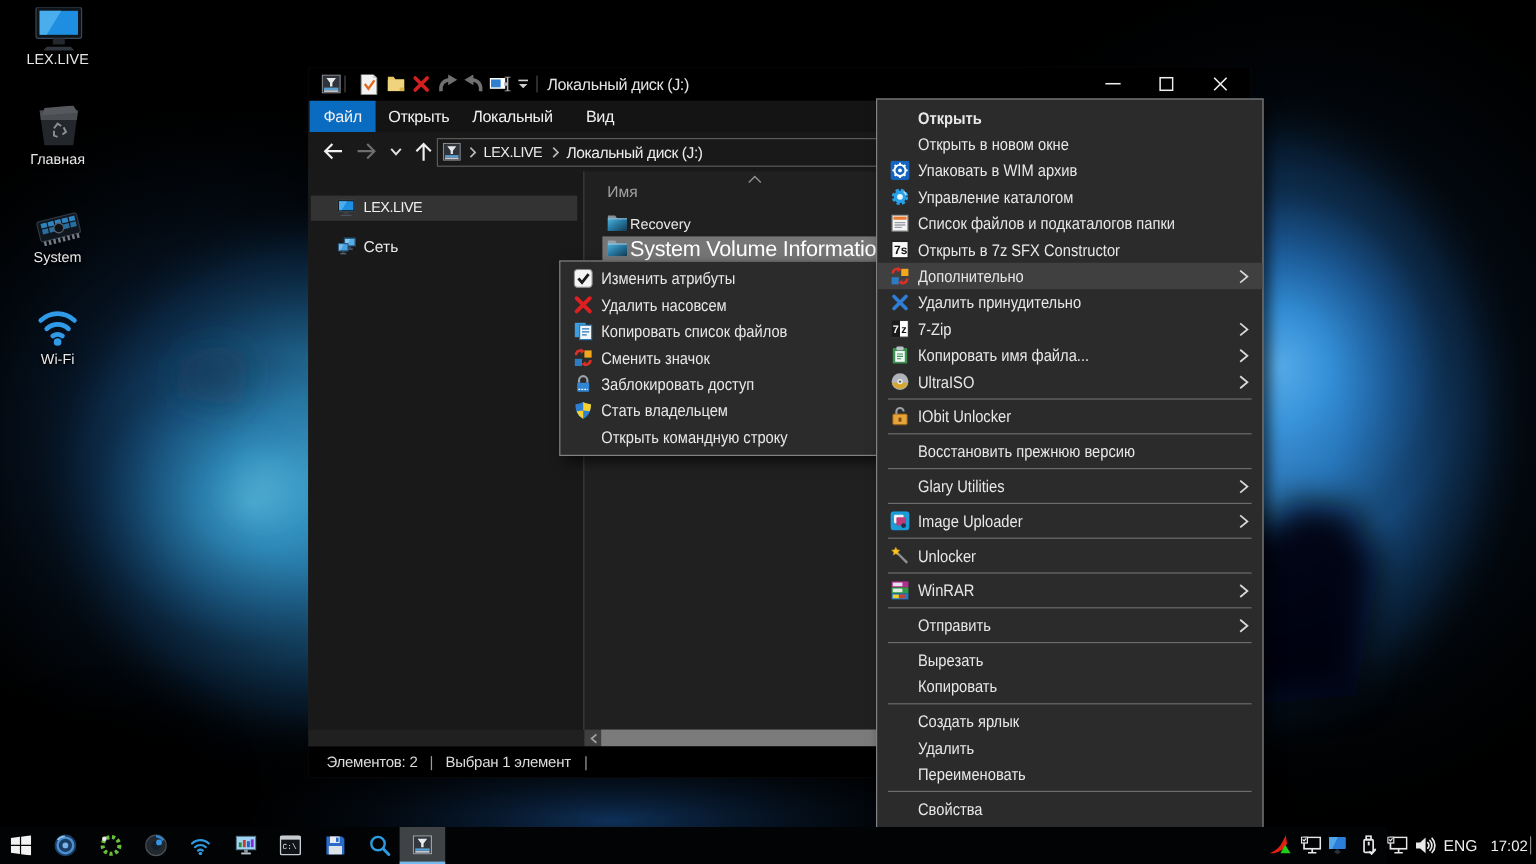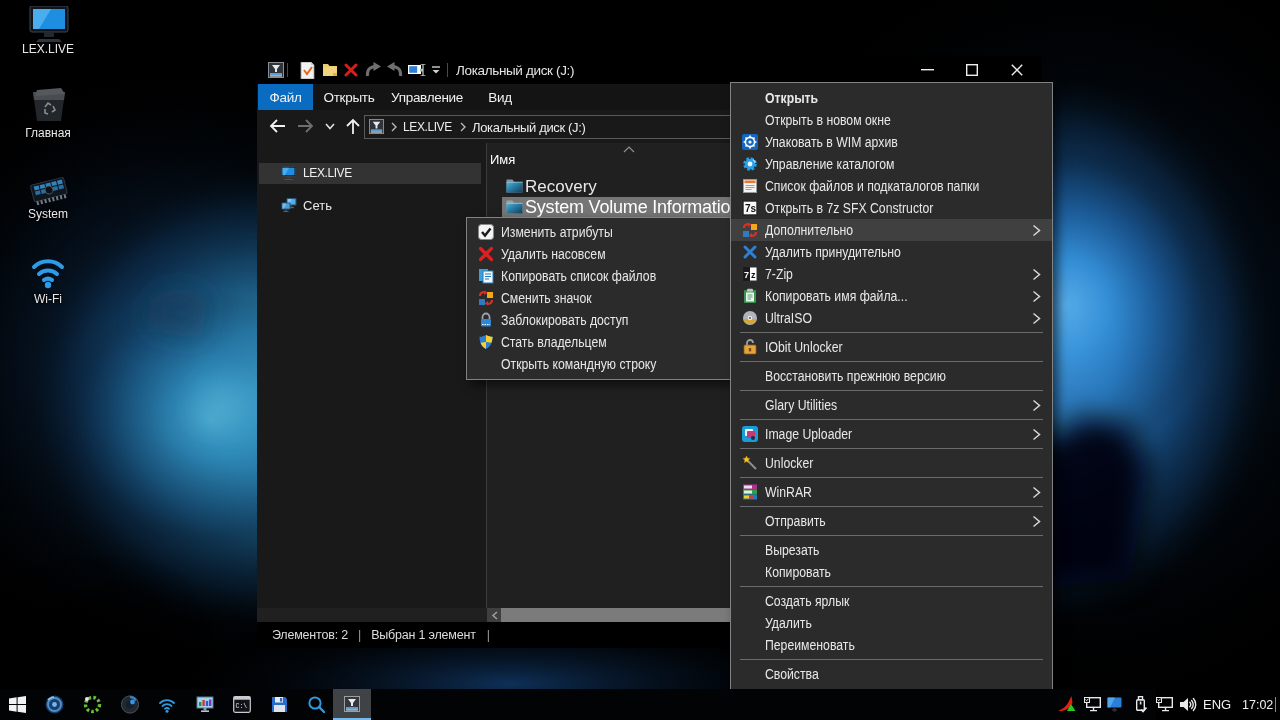--- a/index.html
+++ b/index.html
@@ -183,21 +183,21 @@
     <svg class="abs" style="left:709px;top:8px" width="12" height="12" viewBox="0 0 12 12">
         <rect x="0.7" y="0.7" width="10.6" height="10.6" fill="none" stroke="#eee" stroke-width="1.4"></rect>
       </svg>
     <svg class="abs" style="left:754px;top:8px" width="12" height="12" viewBox="0 0 12 12">
         <path d="M0.8 0.8 L11.2 11.2 M11.2 0.8 L0.8 11.2" stroke="#eee" stroke-width="1.4"></path>
       </svg>
   </div>
   <div id="tabbar">
     <div class="tab" style="left:1px;width:55px;background:#0a6cc0">Файл</div>
     <div class="tab" style="left:66px;width:52px">Открыть</div>
-    <div class="tab" style="left:134px;width:72px">Управление</div>
+    <div class="tab" style="left:134px;width:72px">Локальный</div>
     <div class="tab" style="left:222px;width:42px">Вид</div>
   </div>
   <div id="navbar">
     <svg class="abs" style="left:12px;top:8px" width="17" height="16" viewBox="0 0 17 16">
         <path d="M16 8 H2 M8 2 L2 8 L8 14" fill="none" stroke="#f0f0f0" stroke-width="1.8"></path>
       </svg>
     <svg class="abs" style="left:40px;top:8px" width="17" height="16" viewBox="0 0 17 16">
         <path d="M1 8 H15 M9 2 L15 8 L9 14" fill="none" stroke="#6e6e6e" stroke-width="1.8"></path>
       </svg>
     <svg class="abs" style="left:68px;top:13px" width="10" height="7" viewBox="0 0 10 7">
@@ -243,37 +243,37 @@
       <rect x="0.5" y="5.5" width="9" height="7" rx="0.8" fill="#2a5a82"></rect>
       <rect x="1.5" y="6.5" width="7" height="5" fill="#4aa0dc"></rect>
       <path d="M1.5 6.5 L5.4 6.5 L2.8 11.5 L1.5 11.5 Z" fill="#7cc4ec" opacity="0.85"></path>
       <rect x="4" y="12.5" width="2" height="1.3" fill="#3a444e"></rect>
       <rect x="2.5" y="13.8" width="5" height="1.2" fill="#55606a"></rect>
     </svg>
     <div class="abs" style="left:46px;top:52px;height:21px;line-height:21px;color:#e8e8e8;font-size:13px">Сеть</div>
 
     <div class="abs" style="left:229px;top:0;width:1px;height:465px;background:#3c3c3c"></div>
 
-    <div class="abs" style="left:233px;top:7px;height:20px;line-height:20px;color:#ffffff;font-size:13px">Имя</div>
+    <div class="abs" style="left:249px;top:7px;height:20px;line-height:20px;color:#a3a3a3;font-size:13px">Имя</div>
     <svg class="abs" style="left:366px;top:3px" width="12" height="7" viewBox="0 0 12 7">
         <path d="M1 6 L6 1 L11 6" fill="none" stroke="#909090" stroke-width="1.2"></path>
       </svg>
     <svg class="abs" style="left:249px;top:36px" width="17" height="14" viewBox="0 0 17 14">
       <defs>
           <linearGradient id="fg1" x1="0" y1="0" x2="1" y2="1">
         <stop offset="0%" stop-color="#51b4da"></stop>
             <stop offset="45%" stop-color="#2a7da6"></stop>
             <stop offset="100%" stop-color="#143c54"></stop>
       </linearGradient>
         </defs>
       <path d="M0.5 0.5 h6 l1.6 2.2 h8.4 v10.8 h-16 z" fill="#88929a"></path>
       <rect x="0.5" y="2.9" width="16" height="10.6" fill="url(#fg1)"></rect>
       <path d="M0.5 2.9 h16 v1 h-16 z" fill="#bcd4e0" opacity="0.5"></path>
     </svg>
-    <div class="abs" style="left:268px;top:34px;height:20px;line-height:20px;color:#e8e8e8;font-size:17px">Recovery</div>
+    <div class="abs" style="left:268px;top:34px;height:20px;line-height:20px;color:#e8e8e8;font-size:12px">Recovery</div>
     <div class="abs" style="left:245px;top:54px;width:540px;height:21px;background:#767676"></div>
     <svg class="abs" style="left:249px;top:57px" width="17" height="14" viewBox="0 0 17 14">
       <path d="M0.5 0.5 h6 l1.6 2.2 h8.4 v10.8 h-16 z" fill="#98a0a8"></path>
       <rect x="0.5" y="2.9" width="16" height="10.6" fill="url(#fg1)"></rect>
       <path d="M0.5 2.9 h16 v1 h-16 z" fill="#c4d8e4" opacity="0.6"></path>
     </svg>
     <div class="abs" style="left:268px;top:54px;height:21px;line-height:21px;color:#ffffff;font-size:18px;letter-spacing:-0.2px">System Volume Information</div>
 
     <div class="abs" style="left:230px;top:465px;width:555px;height:14px;background:#3f3f3f"></div>
     <svg class="abs" style="left:234px;top:468px" width="7" height="9" viewBox="0 0 7 9">

